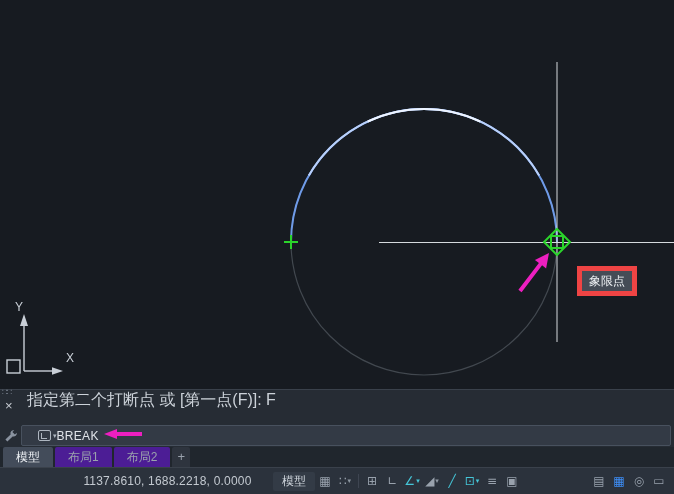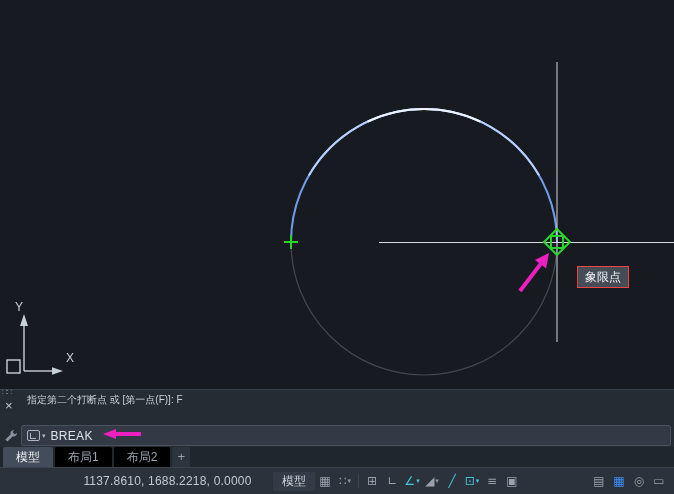--- a/index.html
+++ b/index.html
@@ -4,50 +4,50 @@
 <style>
   *{box-sizing:border-box;margin:0;padding:0}
   html,body{width:674px;height:494px;overflow:hidden;background:#171b21;
     font-family:"Liberation Sans","DejaVu Sans",sans-serif;}
   #app{position:relative;width:674px;height:494px;background:#171b21;}
 
   
   #canvas{position:absolute;left:0;top:0;width:674px;height:389px;background:#171b21;}
   #canvas svg{position:absolute;left:0;top:0;display:block}
   #osnap-tooltip{position:absolute;left:577px;top:266px;background:#454c56;
-    border:1px solid #ef4444;color:#eef1f4;font-size:12px;line-height:1;
+    border:5px solid #ef4444;color:#eef1f4;font-size:12px;line-height:1;
     padding:4px 7px;white-space:nowrap;}
 
   
   #cmd{position:absolute;left:0;top:389px;width:674px;height:58px;background:#262c34;
     border-top:1px solid #3a414b;}
   #cmd .drag-dots{position:absolute;left:2px;top:-2px;color:#6c7480;font-size:9px;
     letter-spacing:-1px;line-height:8px;}
   #cmd .close-x{position:absolute;left:5px;top:9px;color:#c7ccd3;font-size:13px;
     line-height:13px;cursor:default;}
   #cmd .wrench{position:absolute;left:4px;top:39px;}
-  .hist{position:absolute;left:27px;color:#ccd2d9;font-size:10px;line-height:16px;white-space:pre;}
+  .hist{position:absolute;left:27px;color:#ccd2d9;font-size:16px;line-height:16px;white-space:pre;}
   .hist1{top:2px}
   .hist2{top:18px}
   #cmd-input{position:absolute;left:21px;right:3px;top:35px;height:21px;background:#333a45;
-    border:1px solid #48515e;border-radius:2px;display:flex;align-items:center;gap:5px;
-    padding:0 5px;color:#dfe3e8;font-size:12px;}
+    border:1px solid #48515e;border-radius:2px;display:flex;align-items:center;
+    padding:0 16px;color:#dfe3e8;font-size:12px;}
   #cmd-input .recent{display:flex;align-items:center;gap:2px;}
   #cmd-input .recent .box{width:13px;height:11px;border:1px solid #aeb6c0;border-radius:2px;
     position:relative;}
   #cmd-input .recent .box:after{content:"";position:absolute;left:2px;top:2px;width:5px;height:5px;
     border-left:1px solid #aeb6c0;border-bottom:1px solid #aeb6c0;}
   #cmd-input .recent .dd{font-size:7px;color:#aeb6c0;}
   #cmd-input .cmdname{letter-spacing:.3px;}
   #cmd-input .arrow-left{margin-left:4px;}
 
   
   #tabs{position:absolute;left:0;top:447px;width:674px;height:20px;background:#20262d;
     display:flex;align-items:stretch;gap:2px;padding-left:3px;}
-  .tab{padding:0 13px;font-size:12px;line-height:20px;color:#9aa2ad;background:#000000;
+  .tab{padding:0 13px;font-size:12px;line-height:20px;color:#9aa2ad;background:#4c1d95;
     border-radius:2px 2px 0 0;}
   .tab.active{background:#434c5a;color:#eceff3;}
   .tab-add{width:18px;text-align:center;line-height:19px;color:#9aa2ad;background:#2e343e;
     font-size:13px;border-radius:2px 2px 0 0;}
 
   
   #status{position:absolute;left:0;top:467px;width:674px;height:27px;background:#2b323c;
     border-top:1px solid #3a414b;display:flex;align-items:center;font-size:12px;color:#c3c9d0;}
   #coords{margin-left:70px;width:195px;text-align:center;letter-spacing:.2px;color:#c3c9d0;}
   #model-btn{margin-left:8px;padding:3px 9px;background:#333b46;border-radius:2px;

